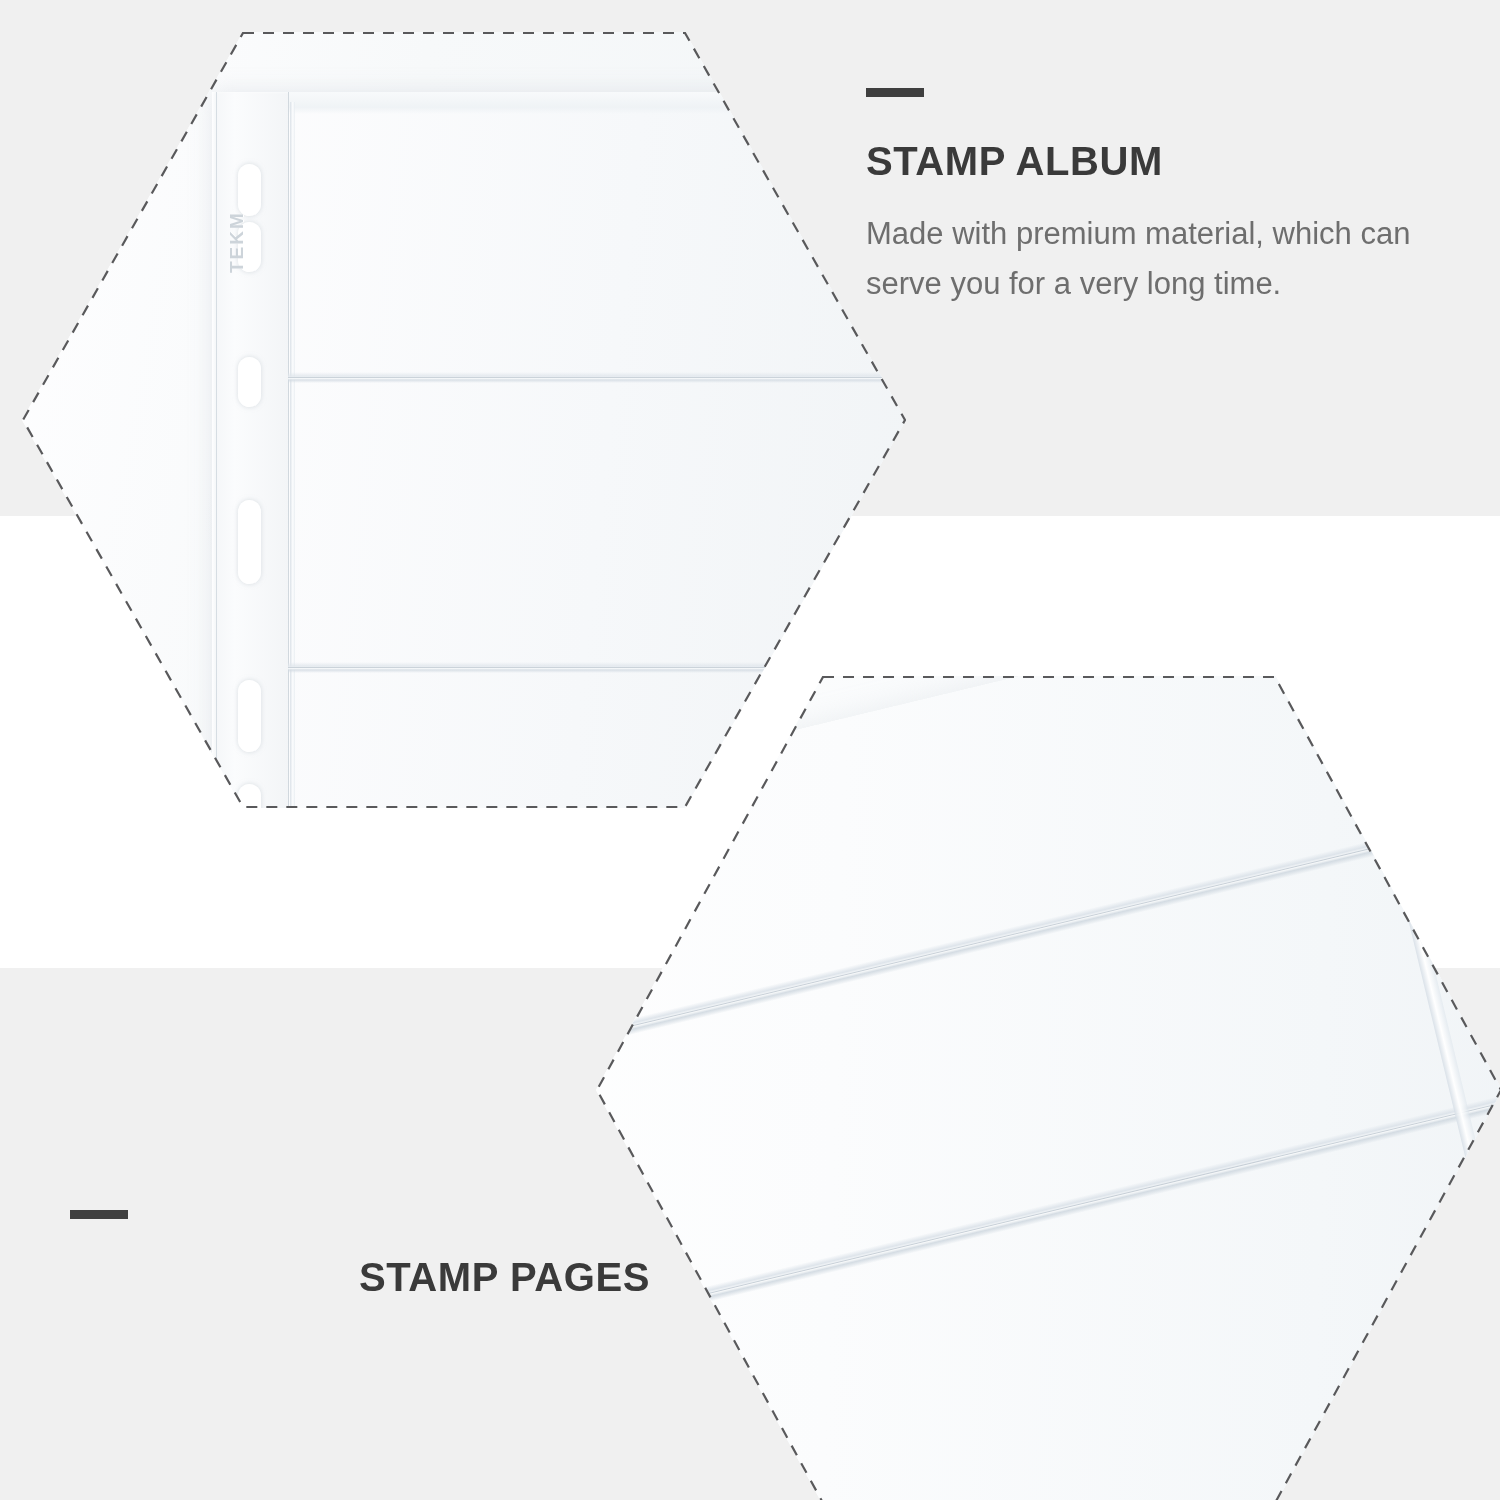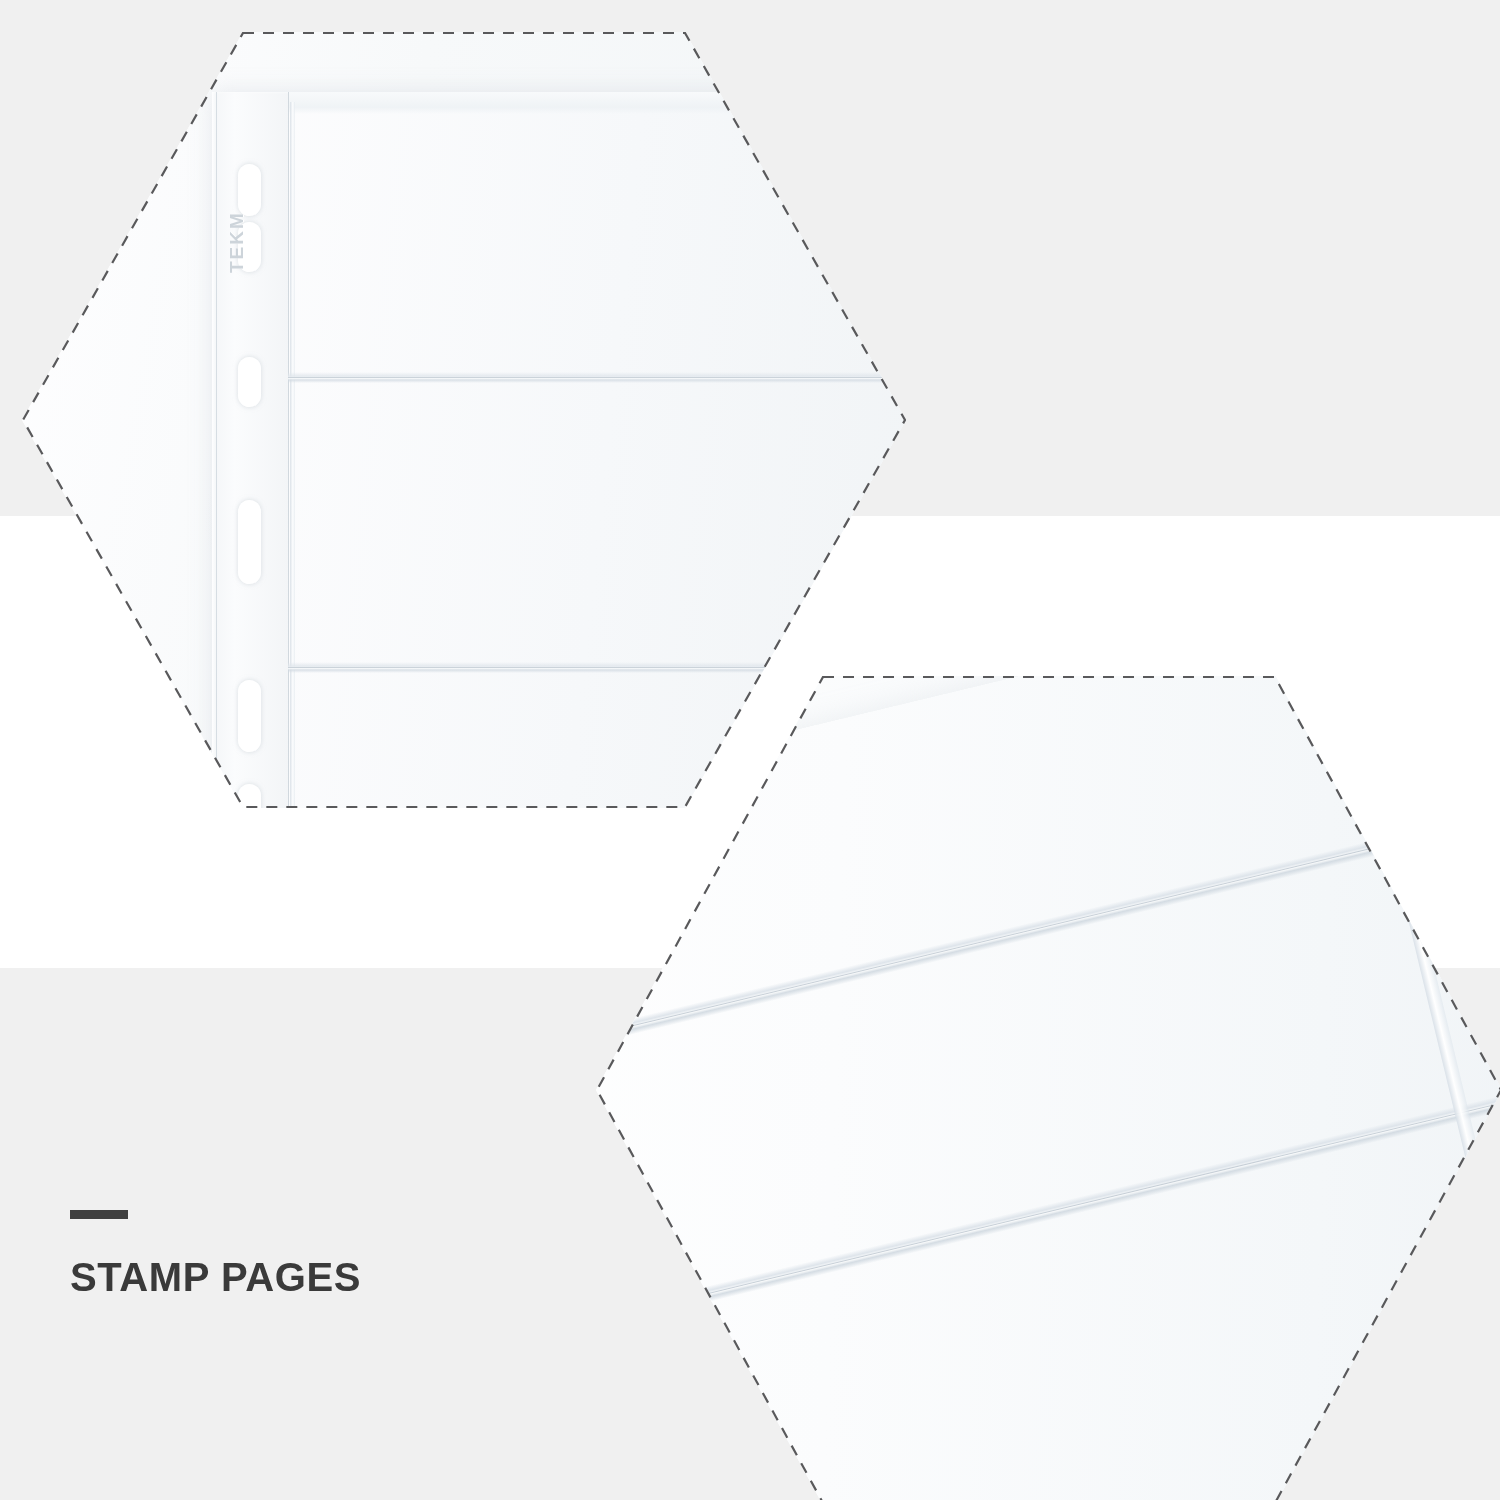--- a/index.html
+++ b/index.html
@@ -243,21 +243,21 @@
   }
   #text-album .accent-dash { margin-bottom: 42px; }
   #text-album .block-title { margin-bottom: 26px; }
 
   #text-pages {
     position: absolute;
     left: 70px; top: 1210px;
     width: 580px;
   }
   #text-pages .accent-dash { margin-bottom: 36px; }
-  #text-pages .block-title { margin-bottom: 42px; }
+  #text-pages .block-title { margin-bottom: 42px; text-align: right; }
 </style>
 </head>
 <body>
 
 <div id="page">
 
   <div class="band band-top"></div>
   <div class="band band-bottom"></div>
 
   <div class="hex-wrap" id="hex-album">
@@ -296,19 +296,27 @@
           <div class="pages-edge-right" style="left:980px;"></div>
           <div class="pages-stack"></div>
         </div>
       </div>
     </div>
     <svg class="hex-outline" viewBox="0 0 906 828" preserveAspectRatio="none">
       <polygon points="227,1 679,1 905,414 679,827 227,827 1,414" vector-effect="non-scaling-stroke"></polygon>
     </svg>
   </div>
 
+  <div id="text-album">
+    <div class="accent-dash"></div>
+    <h2 class="block-title">STAMP ALBUM</h2>
+    <p class="block-body">
+      <span>Made with premium material, which can</span><br>
+      <span>serve you for a very long time.</span>
+    </p>
+  </div>
 
   <div id="text-pages">
     <div class="accent-dash"></div>
     <h2 class="block-title">STAMP PAGES</h2>
   </div>
 
 </div>
 
 </body></html>

